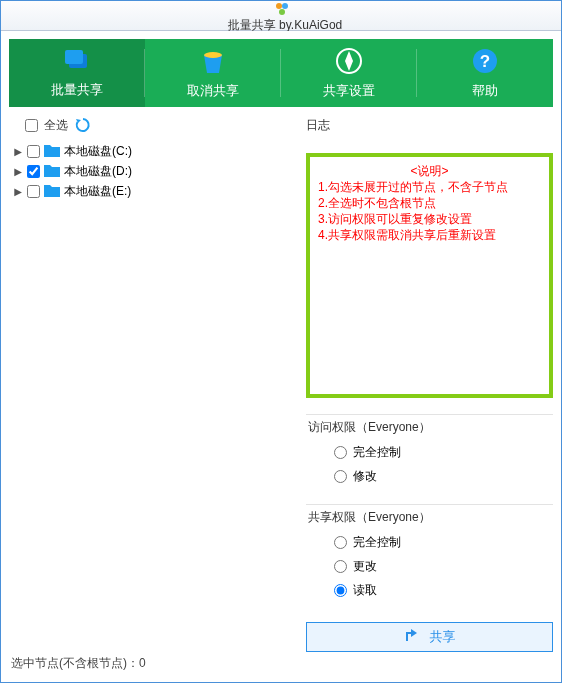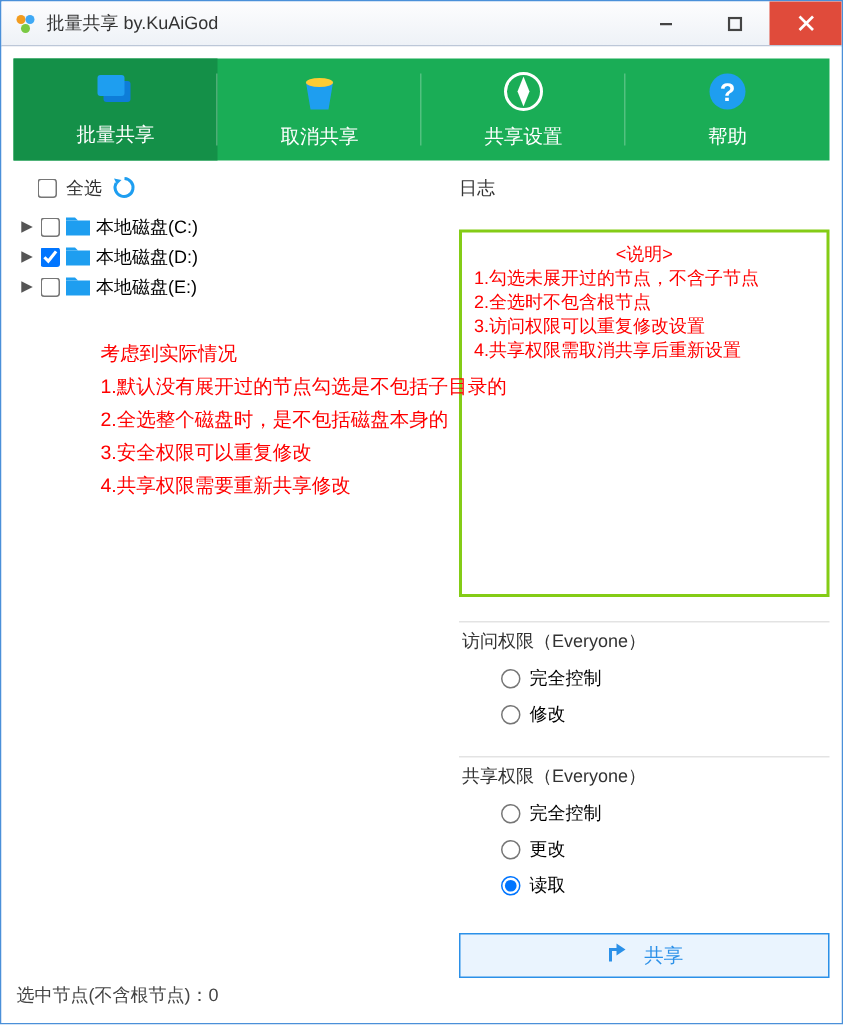--- a/index.html
+++ b/index.html
@@ -1,20 +1,20 @@
 <!DOCTYPE html>
 <html><head>
 <meta charset="utf-8">
 <style>
 * { margin: 0; padding: 0; box-sizing: border-box; font-family: "Microsoft YaHei", "SimSun", sans-serif; }
 body { background: #fff; width: 562px; height: 683px; overflow: hidden; }
 
 .window { width: 562px; height: 683px; border: 1px solid #4a90d9; display: flex; flex-direction: column; background: #fff; }
 
-.titlebar { height: 30px; background: linear-gradient(to bottom, #fdfdfe, #eef2f7); display: flex; align-items: center; padding: 0 0 0 8px; border-bottom: 1px solid #bcc7d8; }
+.titlebar { height: 30px; background: linear-gradient(to bottom, #fdfdfe, #eef2f7); display: flex; align-items: center; padding: 0 0 0 8px; border-bottom: 1px solid #bcc7d8; flex-direction: column; }
 .titlebar .app-icon { width: 16px; height: 16px; margin-right: 6px; }
 .titlebar .title { font-size: 12px; color: #333; flex: 1; }
 .titlebar .win-btns { display: flex; height: 100%; }
 .titlebar .win-btn { width: 46px; display: flex; align-items: center; justify-content: center; }
 .titlebar .win-btn.close { background: #e04b3b; width: 48px; }
 .titlebar .win-btn svg { display: block; }
 
 .content-area { flex: 1; display: flex; flex-direction: column; padding: 8px; background: #fff; }
 
 .tabs { display: flex; height: 68px; background: #1aad56; }
@@ -34,21 +34,21 @@
 .tree { flex: 1; font-size: 12px; padding-top: 4px; position: relative; }
 .tree-item { display: flex; align-items: center; height: 20px; gap: 4px; padding-left: 4px; }
 .tree-item .twisty { width: 10px; color: #555; font-size: 10px; text-align: center; cursor: pointer; }
 .tree-item input[type=checkbox] { width: 13px; height: 13px; }
 .tree-item .folder-icon { width: 16px; height: 14px; }
 .tree-item .label { color: #000; }
 
 .notes-overlay { position: absolute; left: 58px; top: 88px; color: #f00; font-size: 13px; line-height: 22px; white-space: nowrap; }
 
 .section-label { font-size: 12px; color: #333; height: 24px; display: flex; align-items: center; }
-.log-box { border: 2px solid #84cc16; flex: 1; padding: 6px 8px; font-size: 12px; color: #f00; line-height: 16px; overflow: hidden; }
+.log-box { border: 4px solid #84cc16; flex: 1; padding: 6px 8px; font-size: 12px; color: #f00; line-height: 16px; overflow: hidden; }
 .log-box .log-title { text-align: center; }
 
 .perm-group { font-size: 12px; }
 .perm-group .group-title { padding: 4px 0 4px 2px; color: #333; border-top: 1px solid #e3e3e3; }
 .perm-group .radio-row { display: flex; align-items: center; height: 24px; padding-left: 28px; gap: 6px; }
 .perm-group input[type=radio] { width: 13px; height: 13px; }
 
 .share-btn { height: 30px; border: 1px solid #2b90e8; background: #eaf4fe; color: #2b90e8; font-size: 13px; display: flex; align-items: center; justify-content: center; gap: 10px; cursor: pointer; margin-top: 4px; }
 
 .status-bar { height: 22px; font-size: 12px; color: #444; display: flex; align-items: center; padding-left: 2px; }
@@ -170,27 +170,20 @@
             <input type="checkbox" style="">
             <span class="folder-icon">
               <svg width="16" height="14" viewBox="0 0 16 14">
                   <path d="M0 3 L0 13 L16 13 L16 3 Z" fill="#1e9ef0"></path>
                   <path d="M0 1 L6 1 L8 3 L0 3 Z" fill="#1e9ef0"></path>
                 </svg>
             </span>
             <span class="label">本地磁盘(E:)</span>
           </div>
 
-          <div class="notes-overlay">
-            <div>考虑到实际情况</div>
-            <div>1.默认没有展开过的节点勾选是不包括子目录的</div>
-            <div>2.全选整个磁盘时，是不包括磁盘本身的</div>
-            <div>3.安全权限可以重复修改</div>
-            <div>4.共享权限需要重新共享修改</div>
-          </div>
         </div>
       </div>
 
       <div class="right-col">
         <div class="section-label">日志</div>
         <div class="log-box">
           <div class="log-title">&lt;说明&gt;</div>
           <div>1.勾选未展开过的节点，不含子节点</div>
           <div>2.全选时不包含根节点</div>
           <div>3.访问权限可以重复修改设置</div>

